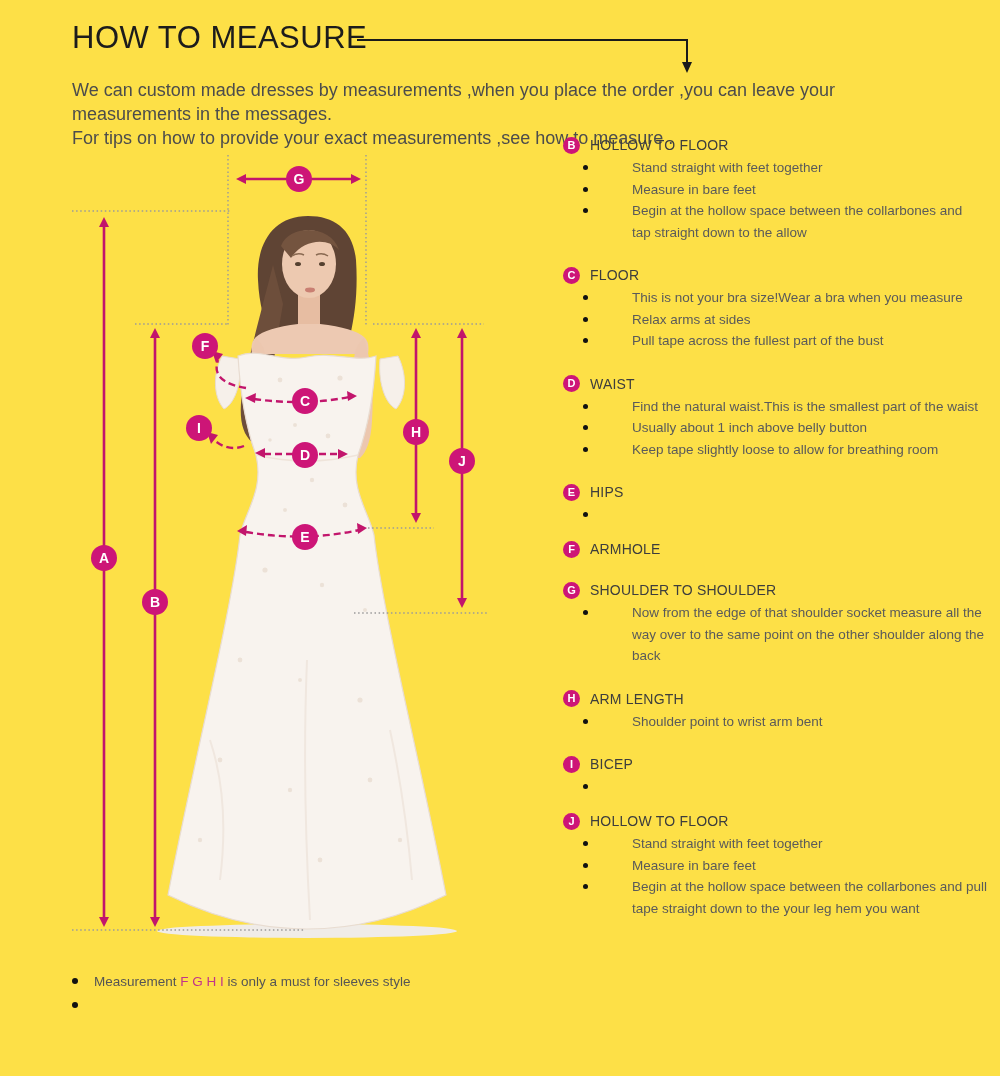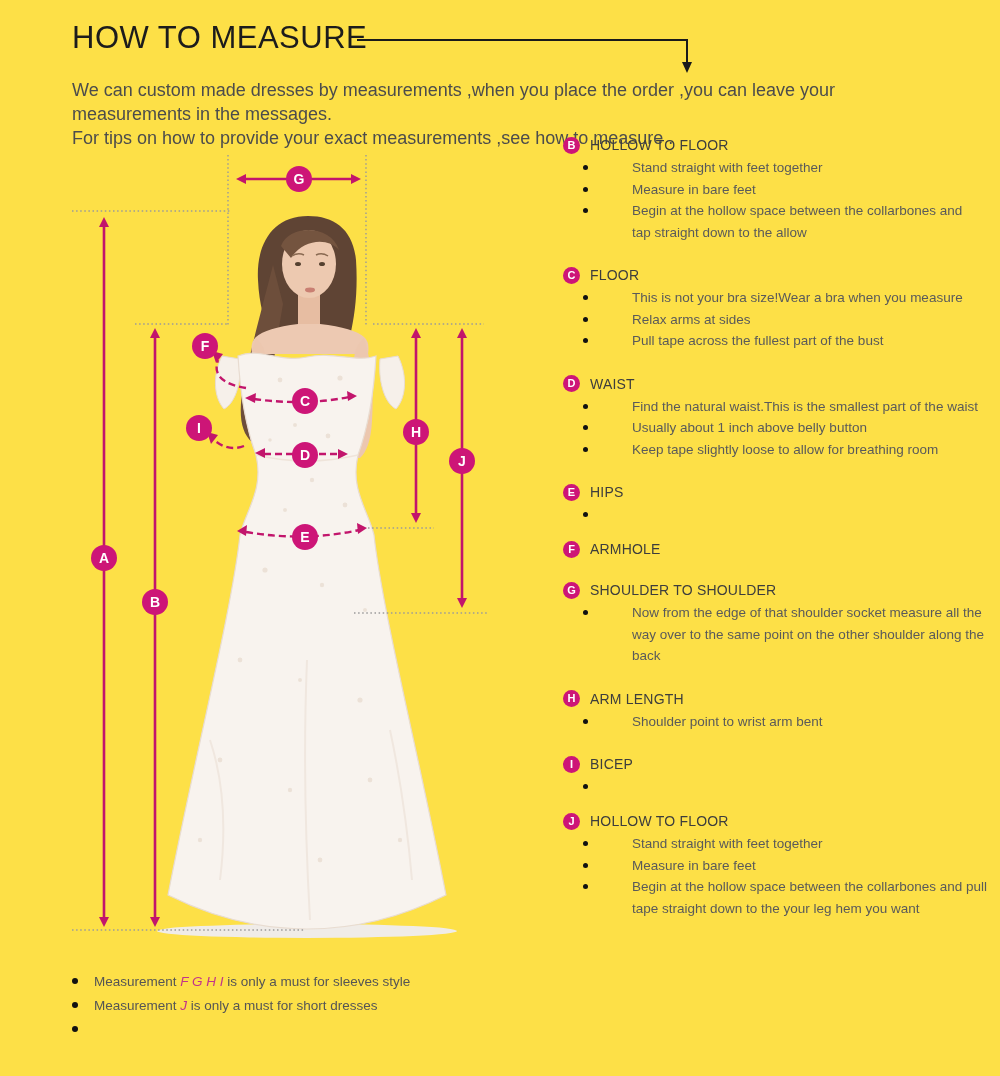--- a/index.html
+++ b/index.html
@@ -24,21 +24,21 @@
   .brow { display:flex; align-items:flex-start; padding-left:20px;gap:28px; }
   .dot { width:5px; height:5px; border-radius:50%; background:#111; margin-top:8px;
          margin-right:16px; flex:0 0 5px; }
   .btext { font-size:13.5px; color:#5a5a5a; line-height:21.5px; white-space:pre-line; }
 
   .notes { position:absolute; left:72px; top:970px; width:470px; }
   .nrow { display:flex; align-items:flex-start; margin-bottom:1px; }
   .ndot { width:6px; height:6px; border-radius:50%; background:#111; margin-top:8px;
           margin-right:16px; flex:0 0 6px; }
   .ntext { font-size:13.5px; color:#555; line-height:23px; white-space:pre-line; }
-  .accent { color:#c2348a;font-style:italic; }
+  .accent { color:#c2348a; }
 </style>
 </head>
 <body>
 
 <div class="page">
 
   <h1 class="title">HOW TO MEASURE</h1>
 
   <svg class="title-arrow" width="345" height="52">
     <path d="M4,14 H334 V38" stroke="#1a1a1a" stroke-width="2" fill="none"></path>
@@ -310,20 +310,16 @@
     </section>
   </div>
 
   <div class="notes">
     <div class="nrow">
       <span class="ndot"></span>
       <span class="ntext"><span>Measurement </span><span class="accent">F G H I</span><span> is only a must for sleeves style</span></span>
     </div>
     <div class="nrow">
       <span class="ndot"></span>
-      <span class="ntext"><span>Measurement </span><span class="accent">J</span><span> is only a must for short dresses</span></span>
-    </div>
-    <div class="nrow">
-      <span class="ndot"></span>
     </div>
   </div>
 
 </div>
 
 </body></html>

